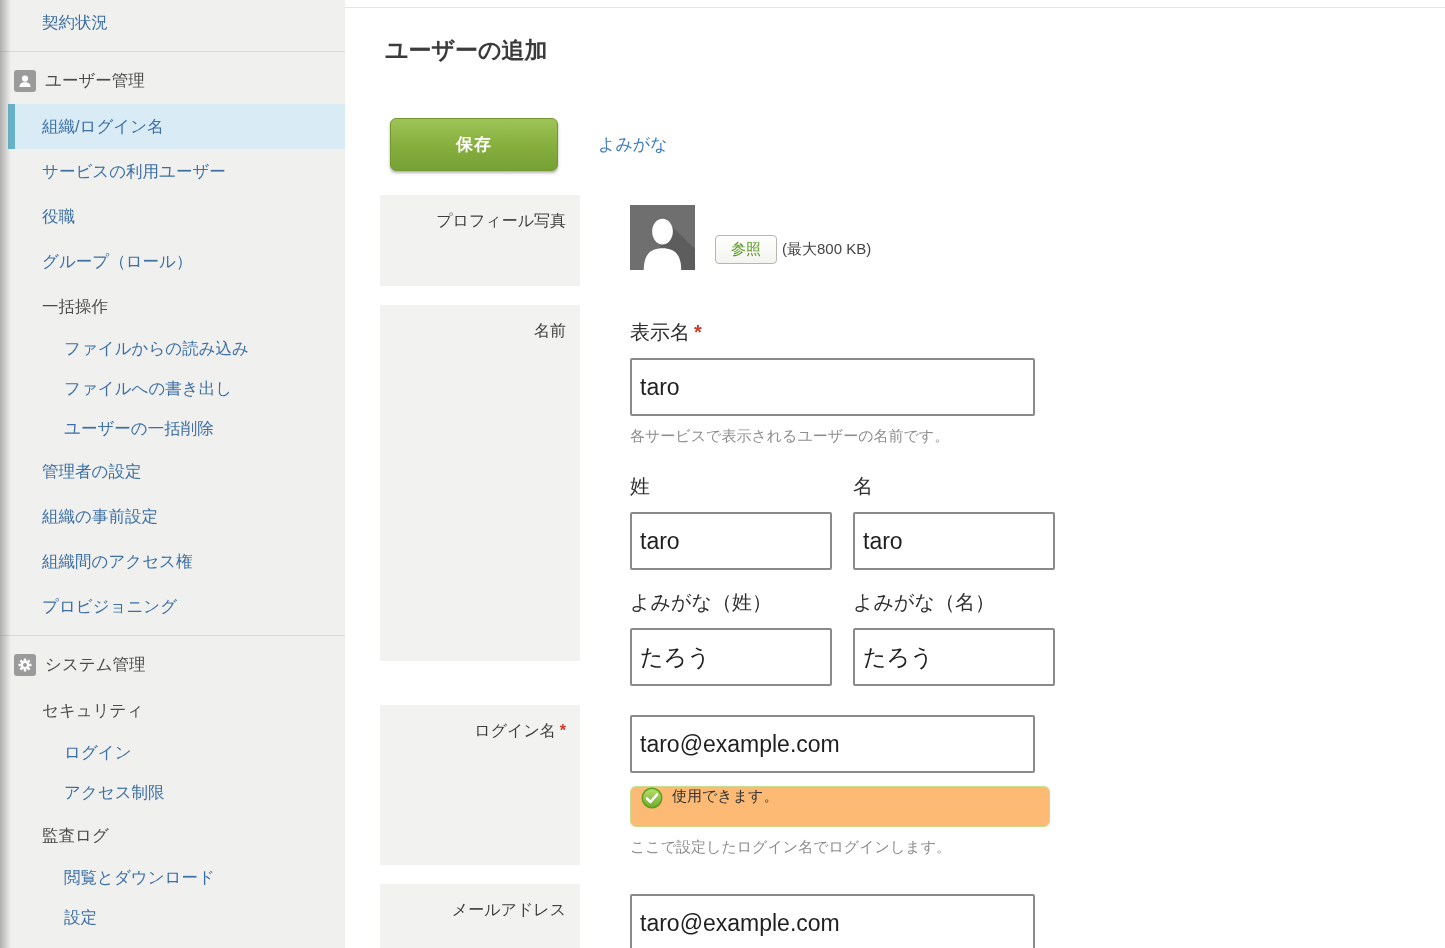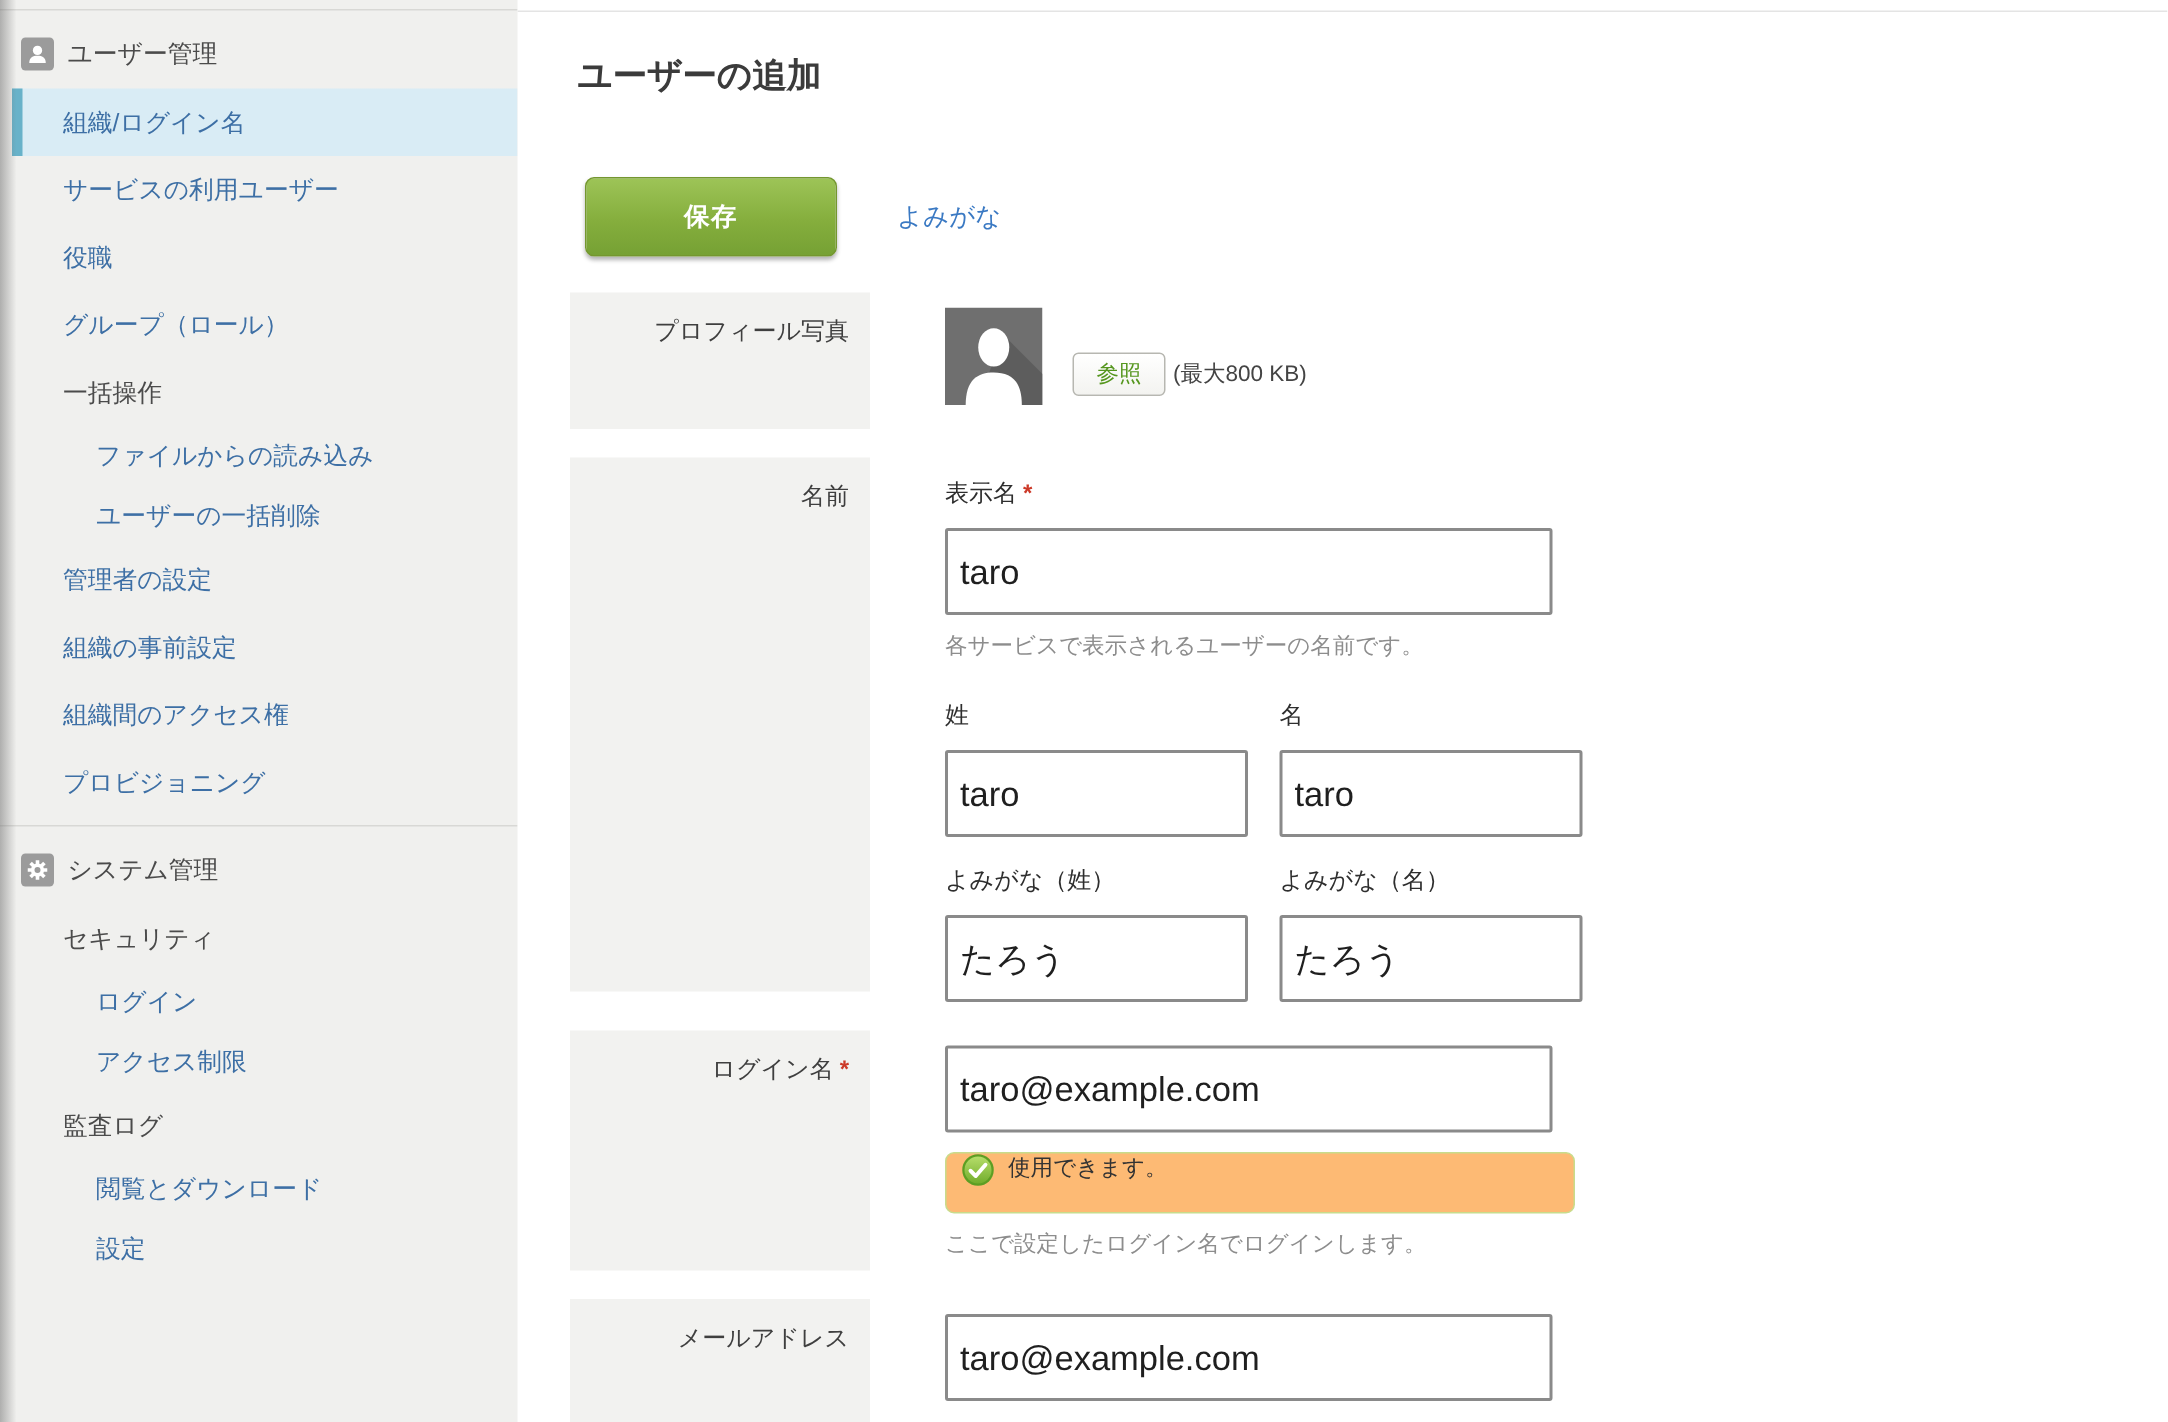--- a/index.html
+++ b/index.html
@@ -40,21 +40,21 @@
     font-family:"Liberation Sans","DejaVu Sans",sans-serif; }
   .link-cancel { margin-left:40px; color:#3a79c3; font-size:17px; text-decoration:none; cursor:pointer; }
 
   .form { margin-top:24px; }
   .form-row { display:flex; margin-bottom:19px;gap:35px; }
   .label-cell { width:200px; min-width:200px; background:#f2f2f0;
     text-align:right; padding:16px 14px 0 10px; font-size:16px; color:#3f3f3f; }
   .content-cell { padding:10px 0 0 15px; }
   .req { color:#cc3928; font-weight:bold; margin-left:4px; }
 
-  .fld-label { font-size:16px; color:#2e2e2e; margin-bottom:12px; }
+  .fld-label { font-size:20px; color:#2e2e2e; margin-bottom:12px; }
   input[type="text"] { border:2px solid #8a8a8a; border-radius:2px; height:58px;
     font-size:23px; color:#1f1f1f; padding:0 8px; background:#fff;
     font-family:"Liberation Sans","DejaVu Sans",sans-serif; }
   .inp-wide { width:405px; }
   .inp-half { width:202px; }
   .help-text { font-size:15px; color:#8d8d8d; margin-top:11px; }
   .pair { display:flex; }
   .pair .col + .col { margin-left:21px; }
   .mt27 { margin-top:27px; } .mt19 { margin-top:19px; }
 
@@ -77,20 +77,23 @@
     background:#fdba74; border:1px solid #c8dc8c; border-radius:6px; padding-left:10px; }
   .status-ok .txt { font-size:15px; color:#333; margin-left:9px; }
 </style>
 </head>
 <body>
 
 <div class="app">
 
   <nav class="sidebar">
     <div>
+        <div class="sb-item link lvl1">
+          <span class="sb-label">契約状況</span>
+        </div>
         <div class="sb-divider"></div>
         <div class="sb-item section lvl1">
           <span class="sb-icon">
             <svg width="16" height="16" viewBox="0 0 16 16">
               <circle cx="8" cy="5.6" r="3.1" fill="#ffffff"></circle>
               <path d="M2.5,14 C2.5,10.4 5,9.2 8,9.2 C11,9.2 13.5,10.4 13.5,14 Z" fill="#ffffff"></path>
             </svg>
           </span>
           <span class="sb-label">ユーザー管理</span>
         </div>
@@ -104,20 +107,23 @@
           <span class="sb-label">役職</span>
         </div>
         <div class="sb-item link lvl1">
           <span class="sb-label">グループ（ロール）</span>
         </div>
         <div class="sb-item text lvl1">
           <span class="sb-label">一括操作</span>
         </div>
         <div class="sb-item link lvl2">
           <span class="sb-label">ファイルからの読み込み</span>
+        </div>
+        <div class="sb-item link lvl2">
+          <span class="sb-label">ファイルへの書き出し</span>
         </div>
         <div class="sb-item link lvl2">
           <span class="sb-label">ユーザーの一括削除</span>
         </div>
         <div class="sb-item link lvl1">
           <span class="sb-label">管理者の設定</span>
         </div>
         <div class="sb-item link lvl1">
           <span class="sb-label">組織の事前設定</span>
         </div>

